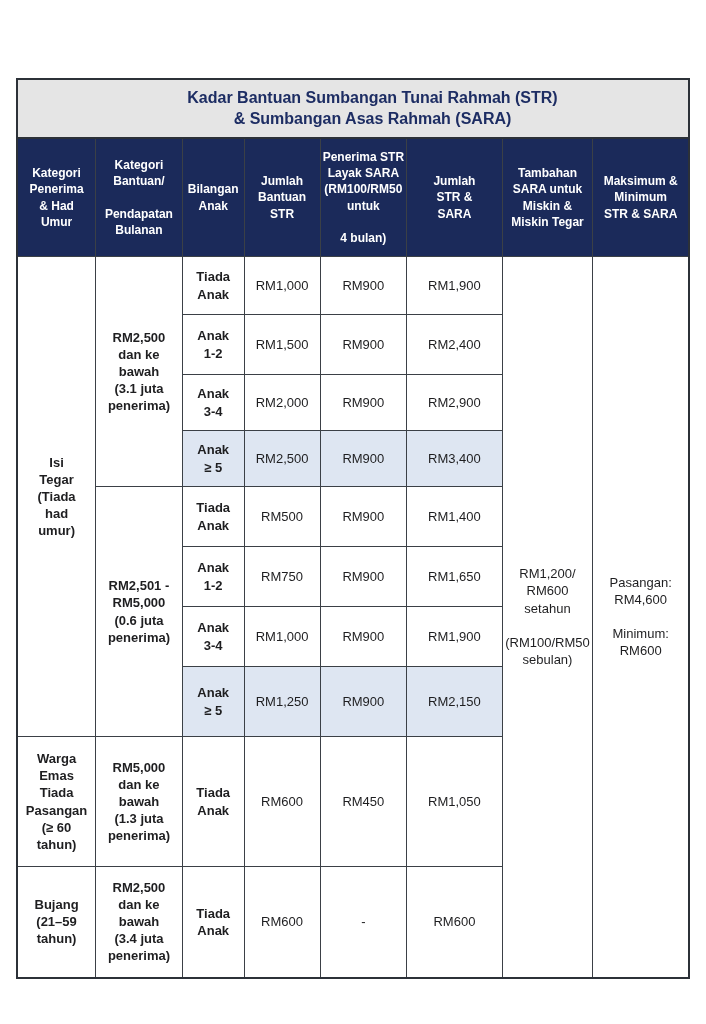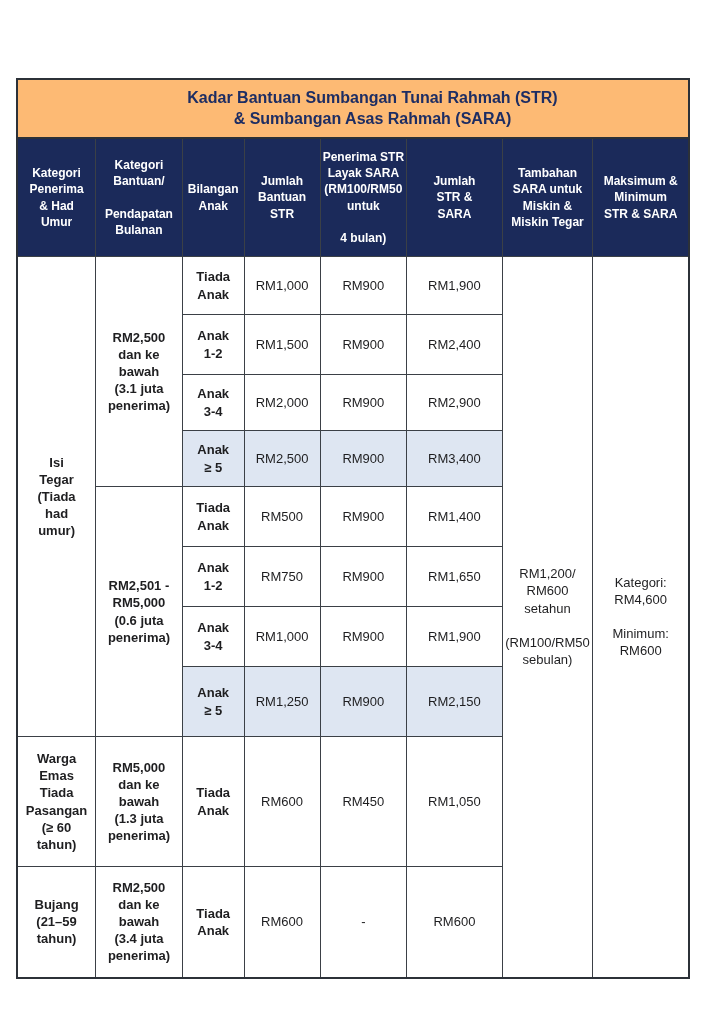--- a/index.html
+++ b/index.html
@@ -12,21 +12,21 @@
   }
   td,th{
     border:1px solid #3b4046;
     text-align:center;vertical-align:middle;
     color:#1e1e20;font-size:13px;line-height:1.32;
     padding:2px 1px;overflow:hidden;
   }
   .pre{white-space:pre-line;}
   .bold{font-weight:bold;}
   
-  td.title-cell{border:1px solid #3b4046;border-bottom:2px solid #2c3138;height:53px;background:#fdba74;padding-left:40px;}
+  td.title-cell{border:1px solid #3b4046;border-bottom:2px solid #2c3138;height:53px;background:#e5e5e5;padding-left:40px;}
   .title-line{color:#1d2d63;font-weight:bold;font-size:16px;line-height:1.3;}
   
   th.hdr{
     background:#1b2a5a;color:#ffffff;font-weight:bold;font-size:12px;
     height:111px;line-height:1.35;padding:3px 1px;
   }
   
   td.val{font-weight:normal;}
   td.hl{background:#dee6f2;}
   .sub{font-weight:bold;}
@@ -108,21 +108,21 @@
 Anak</td>
       <td class="val">RM1,000</td>
       <td class="val">RM900</td>
       <td class="val">RM1,900</td>
       <td rowspan="10" class="pre val">RM1,200/
 RM600
 setahun
 
 (RM100/RM50
 sebulan)</td>
-      <td rowspan="10" class="pre val">Kategori:
+      <td rowspan="10" class="pre val">Pasangan:
 RM4,600
 
 Minimum:
 RM600</td>
     </tr>
 
     <tr style="height:60px">
       <td class="pre bold">Anak
 1-2</td>
       <td class="val">RM1,500</td>

